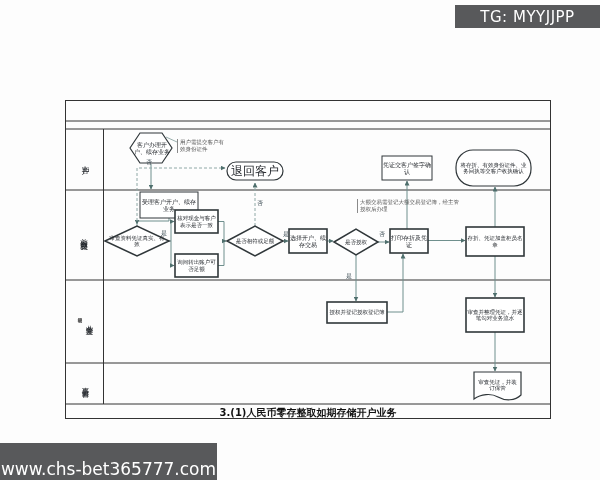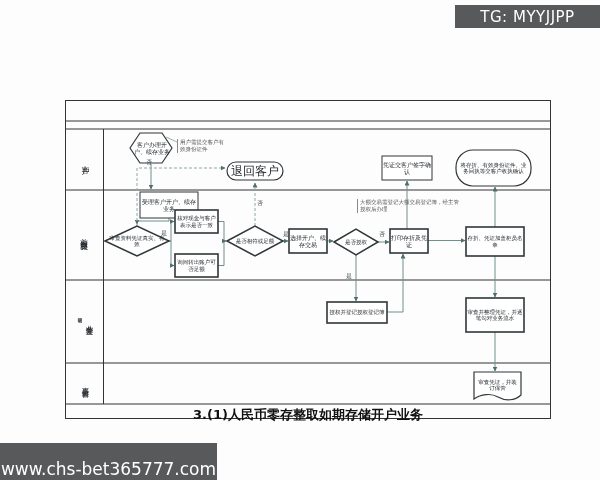--- a/index.html
+++ b/index.html
@@ -13,21 +13,21 @@
   #wm-bottom{left:0;top:443px;width:217px;height:52px;font-size:17px;}
   .txt{position:absolute;z-index:3;color:#1f2328;}
   .nl{display:flex;align-items:center;justify-content:center;text-align:center;line-height:1.18;}
   .note{color:#555;border-left:1px solid #8a8a8a;padding-left:2px;text-align:left;
         line-height:1.3;font-size:5.5px;}
   .elbl{font-size:6px;color:#31424a;line-height:1;}
   .vlab{writing-mode:vertical-rl;text-orientation:upright;display:flex;align-items:center;
         justify-content:center;letter-spacing:1px;}
   #fig-title{left:70px;top:104px;width:400px;font-size:10.5px;font-weight:bold;
              letter-spacing:.5px;color:#111;}
-  #fig-caption{left:65px;top:406px;width:486px;text-align:center;font-size:13px;
+  #fig-caption{left:65px;top:406px;width:486px;text-align:center;font-size:10px;
                font-weight:bold;color:#111;}
 </style>
 </head>
 <body>
 
 <div id="stage">
 
   <svg class="overlay" width="600" height="480" viewBox="0 0 600 480">
     <defs>
       <marker id="arr" viewBox="0 0 10 10" refX="9" refY="5" markerWidth="5" markerHeight="5" orient="auto-start-reverse">

